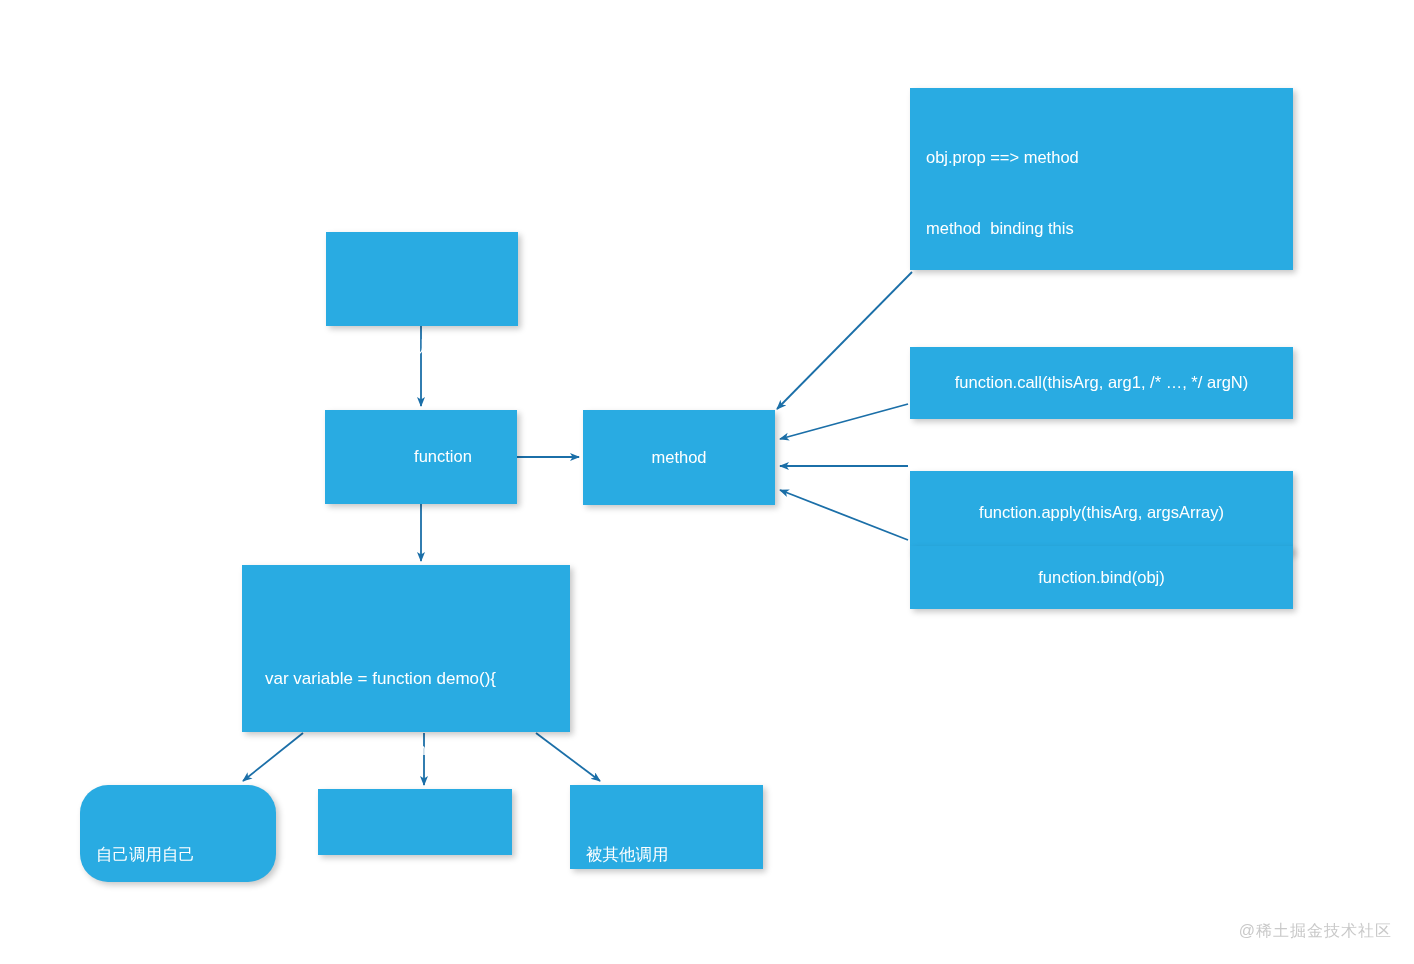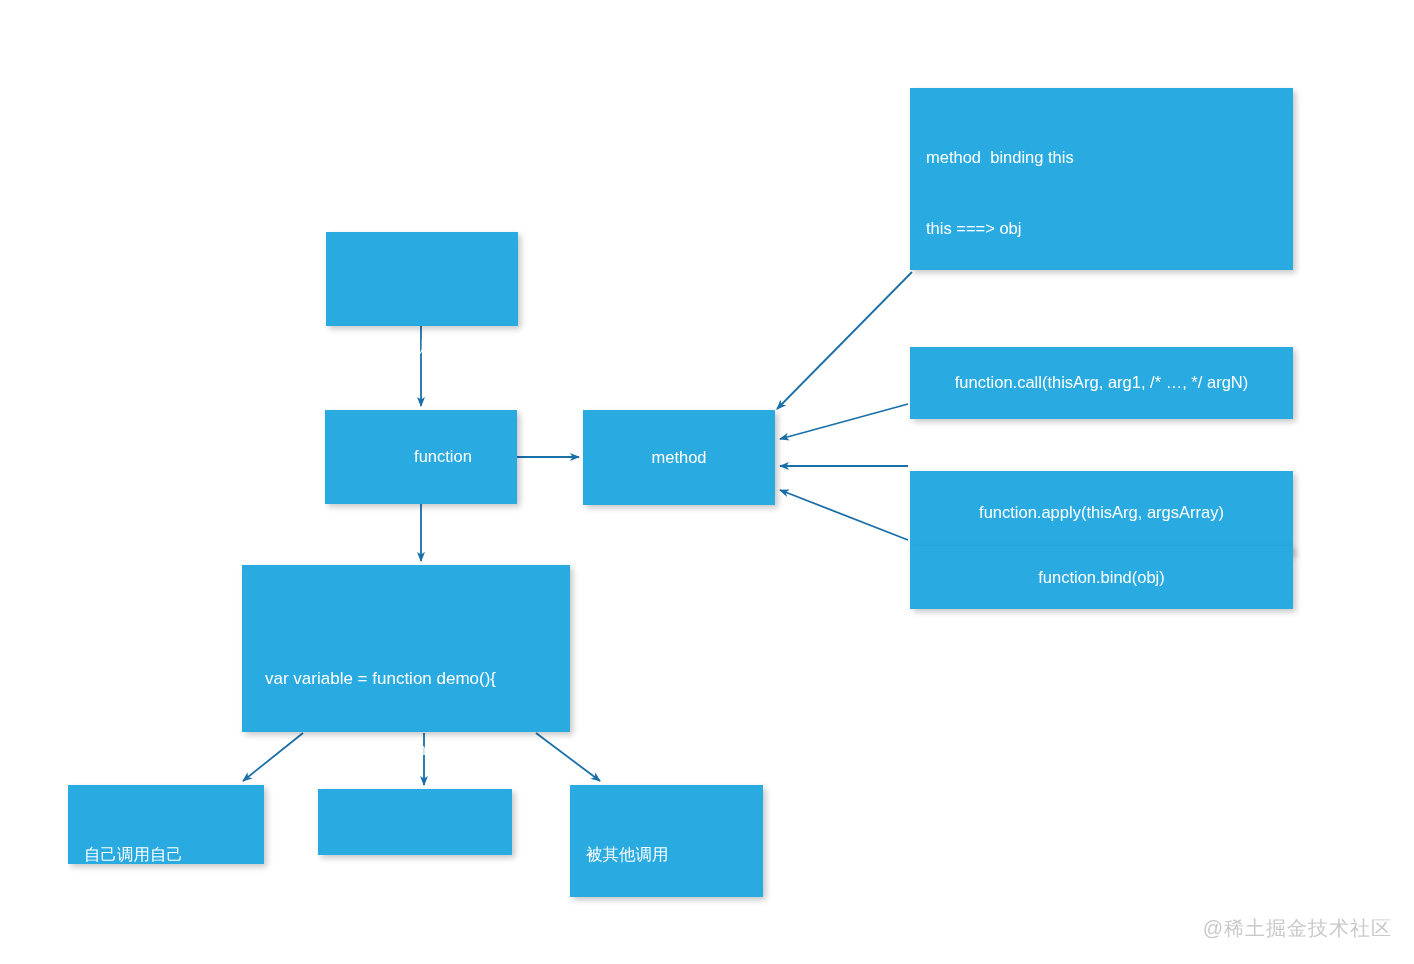--- a/index.html
+++ b/index.html
@@ -54,33 +54,33 @@
   #node-obj-binding   { left: 910px; top: 88px;  width: 383px; height: 182px; }
   #node-call          { left: 910px; top: 347px; width: 383px; height: 72px;  }
   #node-apply         { left: 910px; top: 471px; width: 383px; height: 83px;  }
   #node-bind          { left: 910px; top: 546px; width: 383px; height: 63px;  }
 
   #node-snippet       { left: 326px; top: 232px; width: 192px; height: 94px; }
   #node-function      { left: 325px; top: 410px; width: 192px; height: 94px; padding-left: 44px; }
   #node-method        { left: 583px; top: 410px; width: 192px; height: 95px; }
   #node-vardecl       { left: 242px; top: 565px; width: 328px; height: 167px; }
 
-  #node-selfcall      { left: 68px;  top: 785px; width: 196px; height: 79px; }
+  #node-selfcall      { left: 80px;  top: 785px; width: 196px; height: 97px; border-radius: 28px; }
   #node-varcall       { left: 318px; top: 789px; width: 194px; height: 66px; padding-left: 36px; }
-  #node-othercall     { left: 570px; top: 785px; width: 193px; height: 112px; }
+  #node-othercall     { left: 570px; top: 785px; width: 193px; height: 84px; }
 
   #node-snippet .body { font-size: 16px; line-height: 23px; padding: 10px 0 0 60px; }
   #node-vardecl .body { font-size: 17px; line-height: 23.5px; padding: 8px 0 0 23px; }
 
   .watermark {
     position: absolute;
     right: 22px;
     bottom: 22px;
     color: #c9c9c9;
-    font-size: 20px;
+    font-size: 16px;
     letter-spacing: 1px;
     user-select: none;
   }
 </style>
 </head>
 <body>
 
 <div id="canvas">
 
   <svg id="edges" viewBox="0 0 1414 964" xmlns="http://www.w3.org/2000/svg">
@@ -107,20 +107,21 @@
 
       <line x1="303" y1="733" x2="243" y2="781"></line>
 
       <line x1="424" y1="733" x2="424" y2="785"></line>
 
       <line x1="536" y1="733" x2="600" y2="781"></line>
     </g>
   </svg>
 
   <div class="node pad" id="node-obj-binding">
+    <span class="ln">obj.prop ==&gt; method</span>
     <span class="ln">method  binding this</span>
     <span class="ln">this ===&gt; obj</span>
     <span class="ln"></span>
     <span class="ln">obj = {</span>
     <span class="ln">     prop: function(){ }</span>
     <span class="ln">}</span>
   </div>
 
   <div class="node center" id="node-call">
     <span>function.call(thisArg, arg1, /* …, */ argN)</span>

